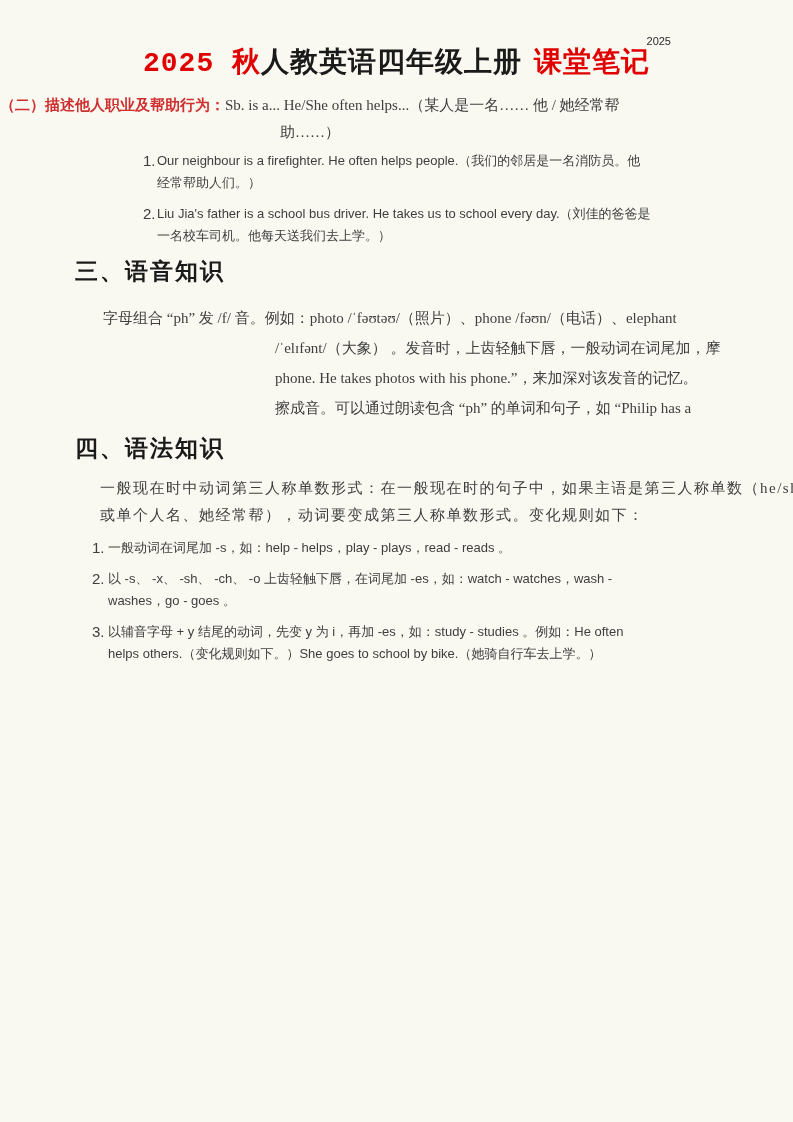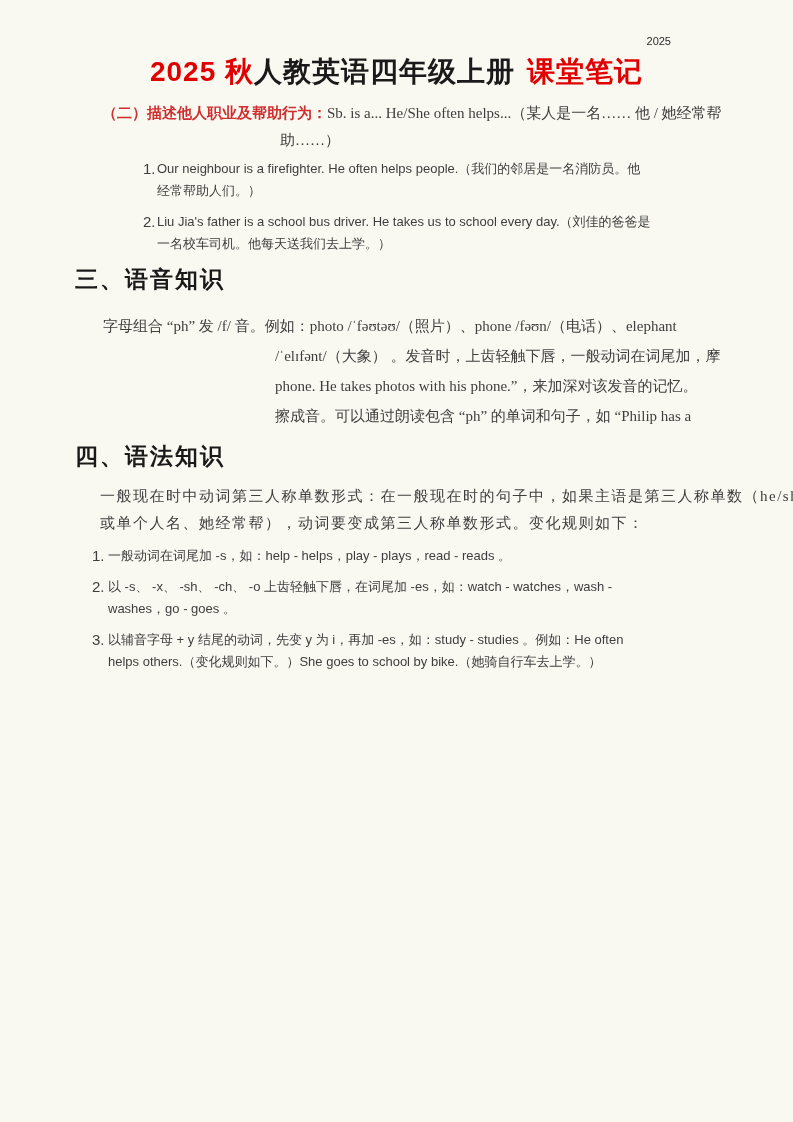--- a/index.html
+++ b/index.html
@@ -23,37 +23,37 @@
     overflow:hidden;
   }
   .corner-year{
     padding:34px 122px 0 0;
     text-align:right;
     font-size:11px;
     line-height:14px;
     color:#2b2b2b;
   }
   .doc-title{
-    margin-top:8px;
     text-align:center;
     font-size:28px;
     line-height:32px;
     font-weight:bold;
     letter-spacing:1px;
     color:var(--heading-ink);
     white-space:nowrap;
+    font-family:Liberation Mono, monospace;
   }
   .doc-title .red{color:var(--title-red);}
   .doc-title .gap{display:inline-block;width:12px;}
   .subtitle{
     margin-top:11px;
     font-size:15px;
   }
   .subtitle .line{line-height:27px;white-space:nowrap;}
-  .subtitle .l1{margin-left:102px;}
+  .subtitle .l1{}
   .subtitle .l2{margin-left:280px;}
   .subtitle .lbl{color:var(--label-red);font-weight:bold;}
   .subtitle .rest{font-family:"Liberation Serif", serif;}
   .items{margin-top:4px;}
   .item{display:flex;margin-bottom:9px;}
   .item .num{flex:none;font-size:15px;line-height:22px;}
   .item .itext{flex:1;font-size:13px;}
   .item .itext .line{line-height:22px;white-space:nowrap;}
   .s2 .item .num{margin-left:143px;width:14px;}
   .s4 .item .num{margin-left:92px;width:16px;}

